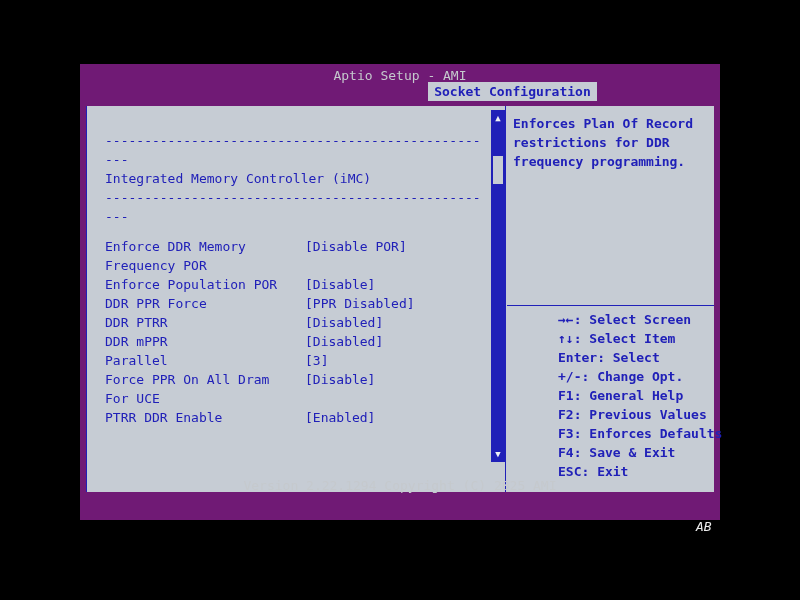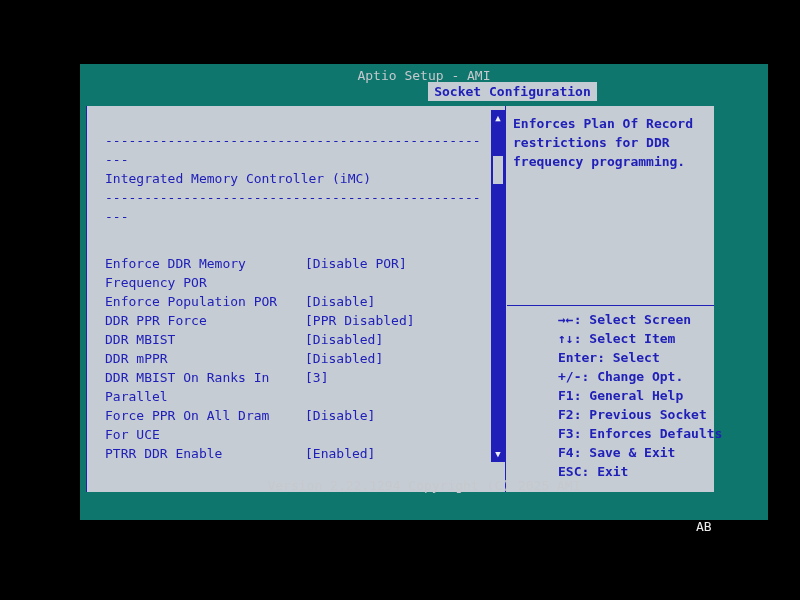--- a/index.html
+++ b/index.html
@@ -1,50 +1,50 @@
 <!DOCTYPE html>
 <html><head>
 <meta charset="utf-8">
 <style>
   html,body { margin:0; padding:0; }
   body {
     width:800px; height:600px; background:#000;
     position:relative; overflow:hidden;
     font-family:"DejaVu Sans Mono", monospace;
   }
-  .screen { position:absolute; left:80px; top:64px; width:640px; height:456px; background:#0f766e;padding-left:48px; }
+  .screen { position:absolute; left:80px; top:64px; width:640px; height:456px; background:#701a75; }
   .titlebar { position:absolute; top:4px; left:0; right:0; text-align:center; color:#c5c9cd; font-size:13px; line-height:16px; }
   .tab {
     position:absolute; top:18px; left:348px; width:169px; height:19px;
     background:#c6ccd4; color:#2020b8; font-size:13px; line-height:19px; text-align:center;font-weight:bold;
   }
   .bios-body {
     position:absolute; left:6px; top:42px; width:628px; height:386px;
     background:#c6ccd4; color:#2020b8; font-size:13px; line-height:19px;
   }
   .left-pane { position:absolute; left:0; top:0; bottom:0; width:420px; border-right:1px solid #2020b8; border-left:1px solid #2020b8; box-sizing:border-box; }
   .left-content { position:absolute; left:18px; top:25px; width:384px; }
   .sep { display:block; white-space:pre; }
-  .items { margin-top:28px; }
+  .items { margin-top:11px; }
   .item-row { display:flex; align-items:flex-start; cursor:default; }
   .item-label { width:200px; flex:0 0 200px; }
   .item-label .ln { display:block; }
   .scrollbar { position:absolute; left:405px; top:4px; width:14px; height:352px; background:#2020b8; }
   .sb-arrow { position:absolute; left:0; width:14px; height:14px; color:#eef1f5; font-size:9px; line-height:14px; text-align:center; cursor:pointer; }
   .sb-up { top:1px; }
   .sb-down { bottom:1px; }
   .sb-thumb { position:absolute; left:2px; width:10px; top:46px; height:28px; background:#c6ccd4; }
   .right-pane { position:absolute; left:421px; top:0; bottom:0; right:0;font-weight:bold; }
   .help-text { position:absolute; left:6px; top:8px; right:2px; }
   .help-line { display:block; }
   .help-sep { position:absolute; left:0; right:0; top:199px; border-top:1px solid #2020b8; }
   .keys { position:absolute; left:6px; top:204px; right:2px;margin-left:45px; }
   .key-line { display:block; white-space:pre; }
   .versionbar { position:absolute; left:0; right:0; top:412px; text-align:center; color:#c5c9cd; font-size:13px; line-height:19px; }
-  .corner { position:absolute; left:696px; top:519px; color:#ececec; font-size:13px; line-height:15px; }
+  .corner { position:absolute; left:696px; top:519px; color:#ececec; font-size:13px; line-height:15px;font-style:italic; }
 </style>
 </head>
 <body>
 
 <div class="screen">
   <div class="titlebar">Aptio Setup - AMI</div>
   <div class="tab">Socket Configuration</div>
 
   <div class="bios-body">
 
@@ -73,35 +73,34 @@
           </div>
           <div class="item-row">
             <div class="item-label">
               <span class="ln">DDR PPR Force</span>
               <span class="ln"></span>
             </div>
             <div class="item-value">[PPR Disabled]</div>
           </div>
           <div class="item-row">
             <div class="item-label">
-              <span class="ln">DDR MBIST</span>
+              <span class="ln">DDR PTRR</span>
               <span class="ln"></span>
             </div>
             <div class="item-value">[Disabled]</div>
           </div>
           <div class="item-row">
             <div class="item-label">
               <span class="ln">DDR mPPR</span>
               <span class="ln"></span>
             </div>
             <div class="item-value">[Disabled]</div>
           </div>
           <div class="item-row">
             <div class="item-label">
-              <span class="ln">DDR MBIST On Ranks In</span>
               <span class="ln">Parallel</span>
             </div>
             <div class="item-value">[3]</div>
           </div>
           <div class="item-row">
             <div class="item-label">
               <span class="ln">Force PPR On All Dram</span>
               <span class="ln">For UCE</span>
             </div>
             <div class="item-value">[Disable]</div>
@@ -129,21 +128,21 @@
         <span class="help-line">restrictions for DDR</span>
         <span class="help-line">frequency programming.</span>
       </div>
       <div class="help-sep"></div>
       <div class="keys">
         <span class="key-line">→←: Select Screen</span>
         <span class="key-line">↑↓: Select Item</span>
         <span class="key-line">Enter: Select</span>
         <span class="key-line">+/-: Change Opt.</span>
         <span class="key-line">F1: General Help</span>
-        <span class="key-line">F2: Previous Socket</span>
+        <span class="key-line">F2: Previous Values</span>
         <span class="key-line">F3: Enforces Defaults</span>
         <span class="key-line">F4: Save &amp; Exit</span>
         <span class="key-line">ESC: Exit</span>
       </div>
     </div>
 
   </div>
 
   <div class="versionbar">Version 2.22.1294 Copyright (C) 2025 AMI</div>
 </div>

